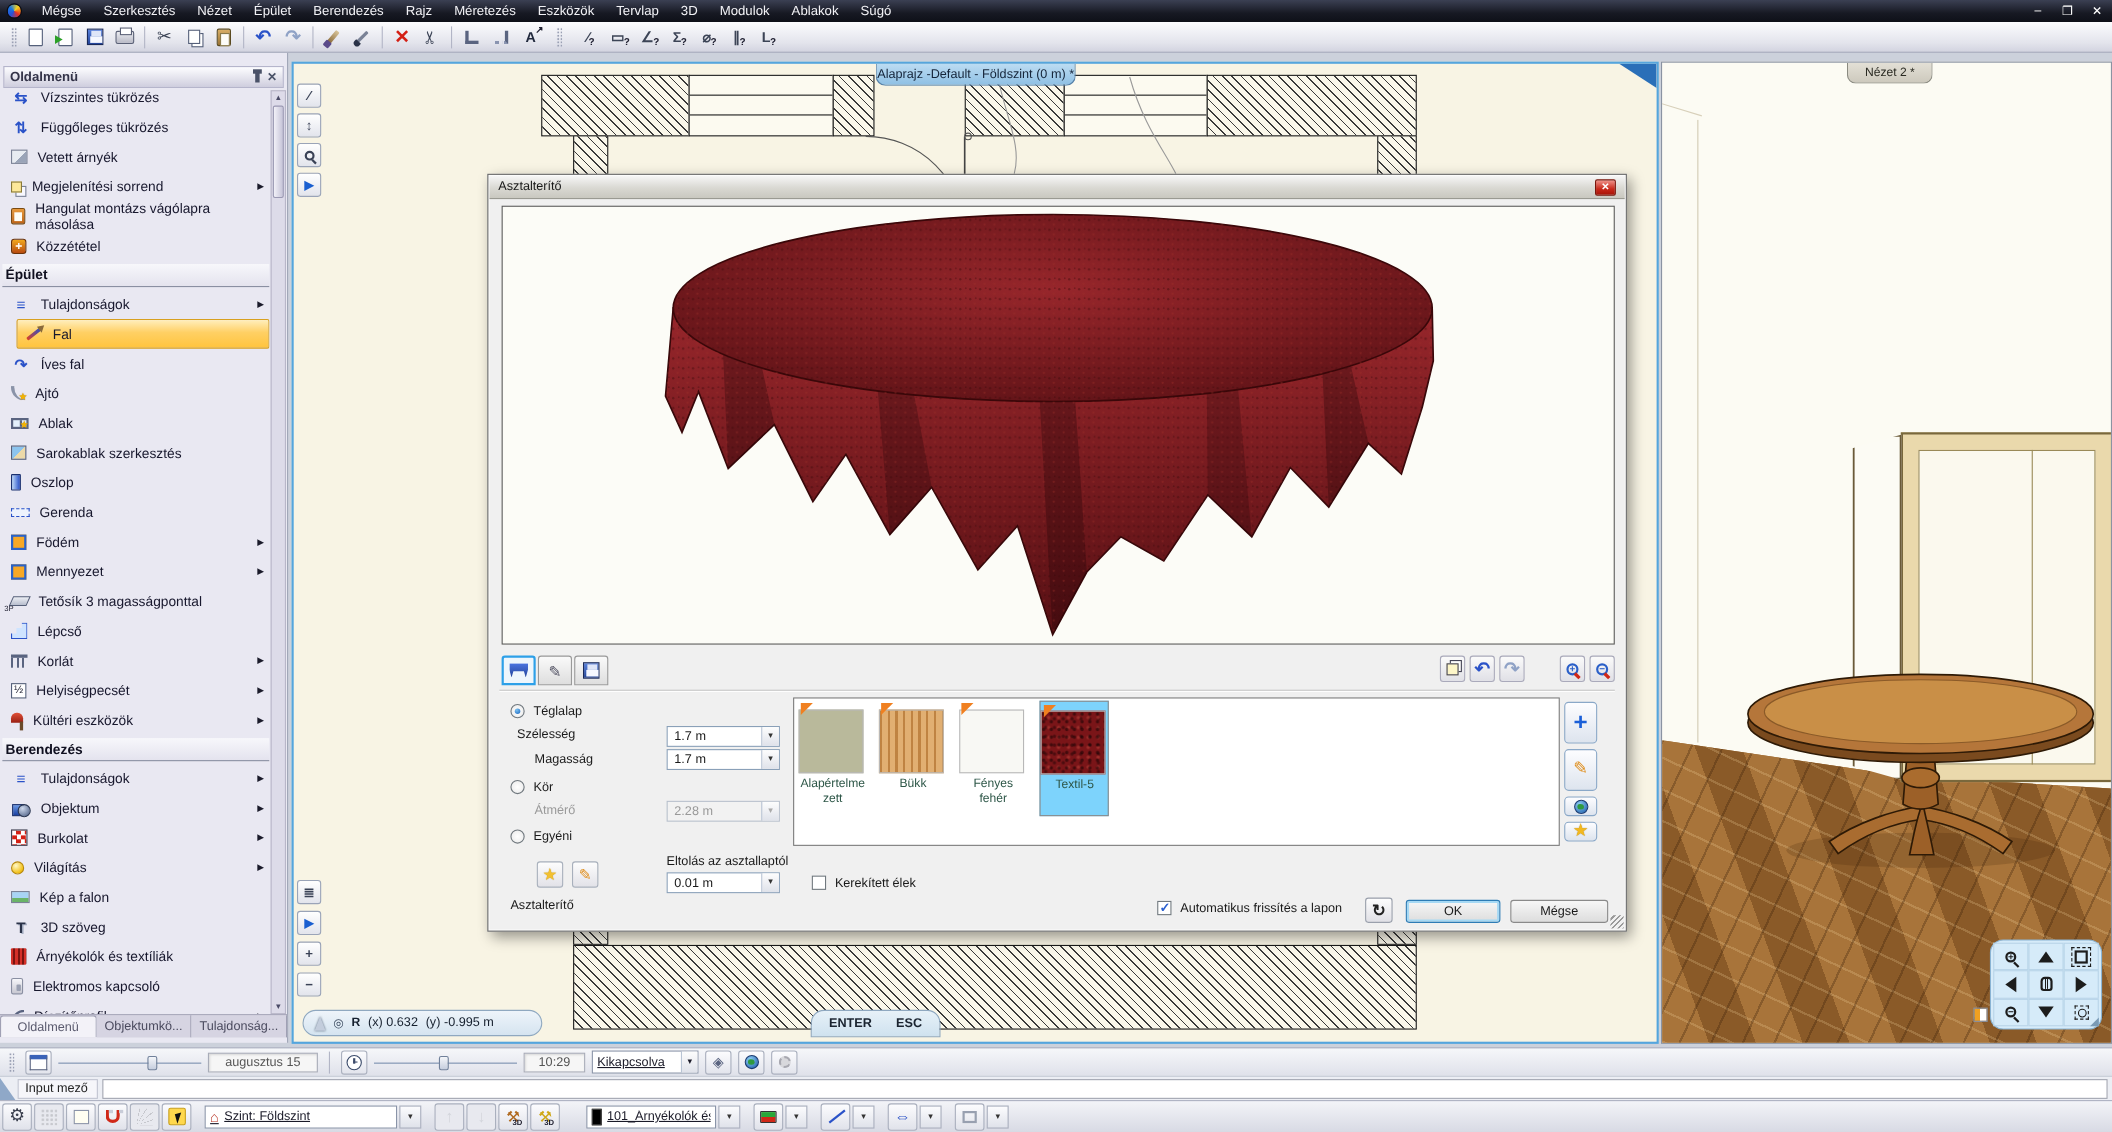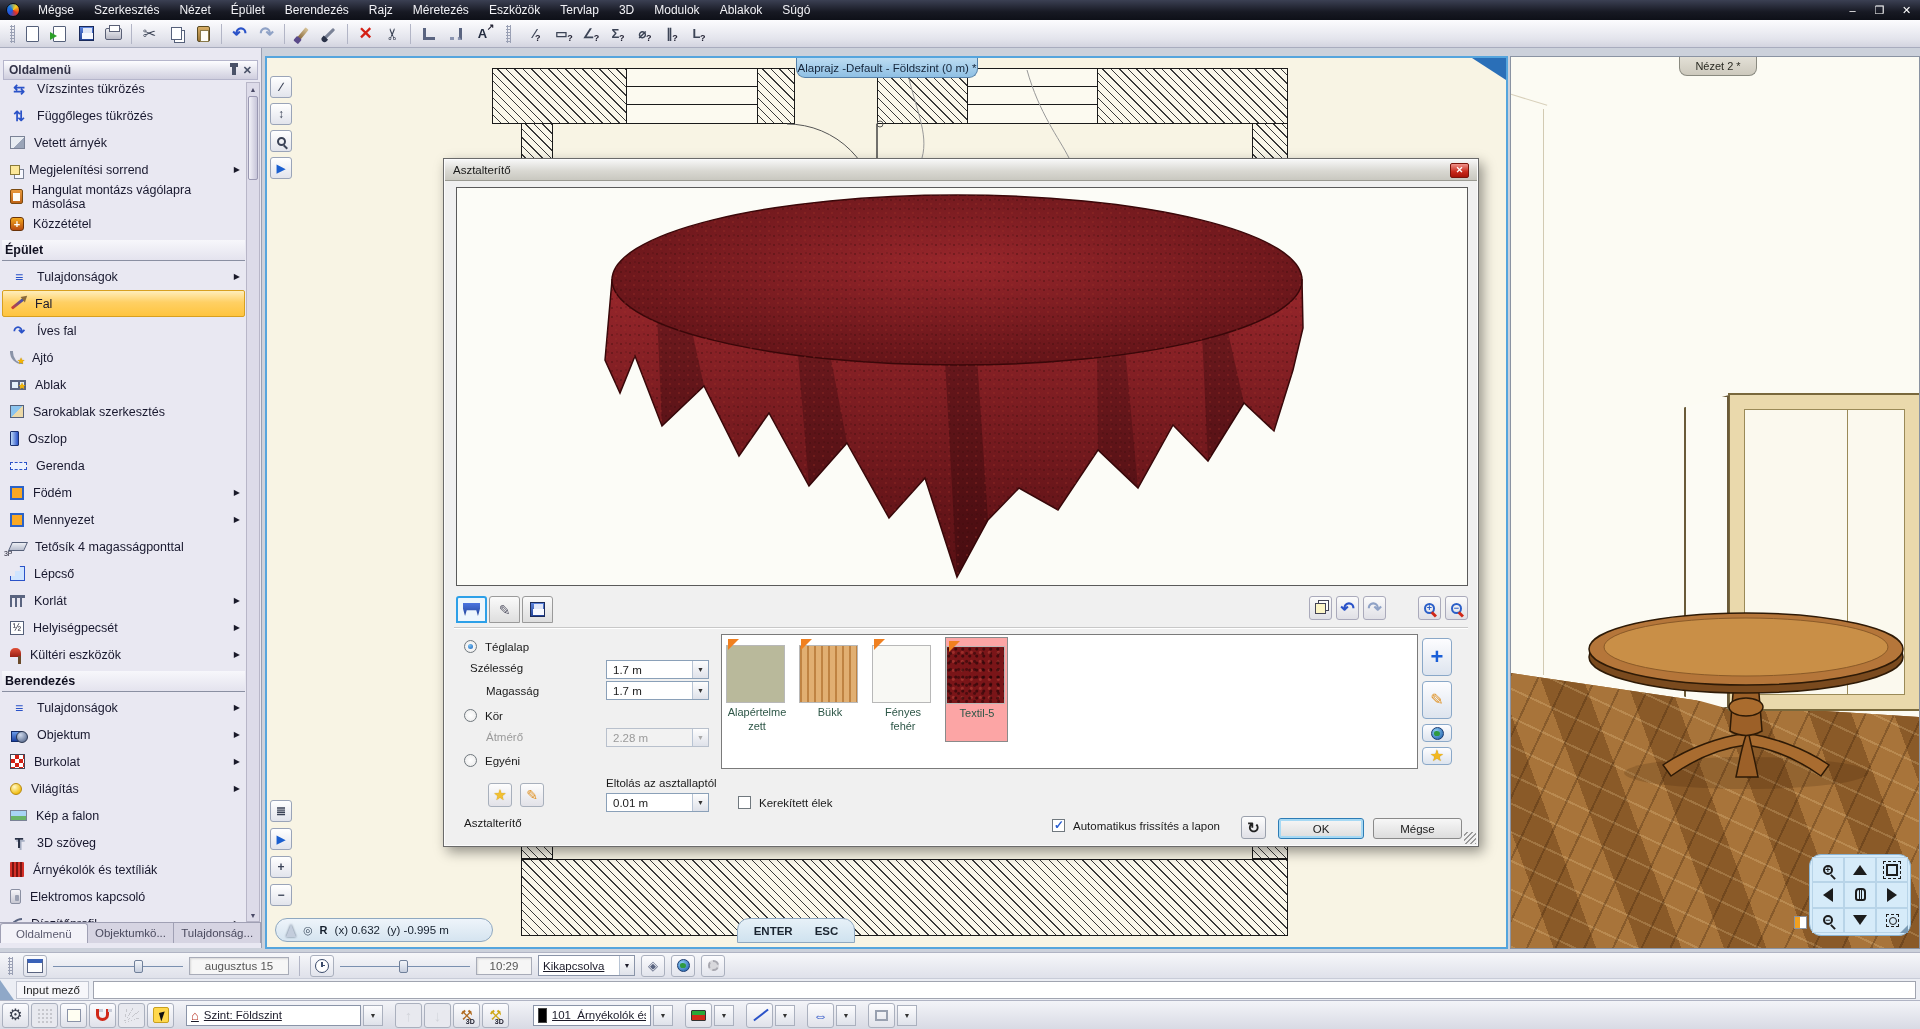--- a/index.html
+++ b/index.html
@@ -57,21 +57,21 @@
   .sidebar { position:absolute; left:0; top:48px; width:262px; height:900px; background:#e9e8f2; border-right:1px solid #9aa0b2; z-index:10;}
   .sb-header { position:absolute; left:3px; right:3px; top:12px; height:20px;
     background:linear-gradient(#fdfdff,#cfcede); border:1px solid #b5b5cb; display:flex; align-items:center; padding:0 5px; font-weight:bold; color:#333348; font-size:12px;}
   .sb-hicons { margin-left:auto; display:flex; gap:7px; align-items:center;}
   .pin-icon { width:4px; height:9px; background:#4a5268; position:relative; }
   .pin-icon::before { content:""; position:absolute; top:-3px; left:-2px; width:8px; height:4px; background:#4a5268;}
   .sb-close { font-size:11px; color:#4a5268; font-weight:bold; }
   .sb-list { position:absolute; left:2px; right:16px; top:34px; bottom:26px; overflow:hidden; }
   .sb-inner { margin-top:-7px; }
   .sb-item { height:27px; display:flex; align-items:center; gap:9px; padding:0 4px 0 7px; font-size:12.5px; color:#18182e; border:1px solid transparent;}
-  .sb-item.selected { background:linear-gradient(#ffeebc,#ffd064 45%,#ffc43e); border:1px solid #d8a020; border-radius:2px;}
+  .sb-item.selected { background:linear-gradient(#ffeebc,#ffd064 45%,#ffc43e); border:1px solid #d8a020; border-radius:2px;margin-left:13px;}
   .sb-arrow { margin-left:auto; font-size:8px; color:#1a1a2a; }
   .sb-sec { height:21px; display:flex; align-items:center; font-weight:bold; font-size:12.5px; color:#101020;
     background:linear-gradient(#f7f7fb,#e4e3ee); border-bottom:1px solid #8a8fa2; padding-left:3px; margin:3px 0 2px 0;}
   .sb-scroll { position:absolute; right:1px; top:34px; bottom:26px; width:14px; background:#dddbe9; border:1px solid #b8b6c8;}
   .sb-scroll .sa { position:absolute; left:0; width:12px; height:12px; font-size:7px; color:#4a4a66; display:flex; align-items:center; justify-content:center;}
   .sb-thumb { position:absolute; left:1px; top:13px; width:10px; height:84px; background:linear-gradient(90deg,#f2f1f8,#c6c4d8); border:1px solid #9a98b2; border-radius:2px;}
   .sb-tabs { position:absolute; left:0; right:0; top:874px; height:21px; display:flex; background:#d6d4e2; border-top:1px solid #a0a0b4;}
   .sb-tab { flex:1; display:flex; align-items:center; justify-content:center; font-size:11.5px; color:#4a4a5e;
     border-right:1px solid #a0a0b4; white-space:nowrap; overflow:hidden; background:#d6d4e2;}
   .sb-tab.active { background:#f3f2f8; color:#5a5a6e; border-radius:3px 3px 0 0; border:1px solid #a0a0b4; border-bottom:none; }
@@ -216,21 +216,21 @@
   .combo .dd { position:absolute; right:0; top:0; bottom:0; width:16px; background:linear-gradient(#fdfdfd,#dfe2ea); border-left:1px solid #b8c4d4;
     display:flex; align-items:center; justify-content:center; font-size:7px; color:#333;}
   .combo.disabled { background:#f2f2f2; color:#9a9a9a; border-color:#b8c0cc;}
   .combo.disabled .dd { color:#aaa; }
   .small-btn { width:24px; height:24px; background:linear-gradient(#fdfdfd,#e2e2e8); border:1px solid #a8b0bc; border-radius:3px; display:flex; align-items:center; justify-content:center;}
   .ic-favorite-small { color:#f2c030; font-size:15px; text-shadow:0 0 1px #b8860b;}
   .ic-edit-small { color:#e09020; font-size:14px;}
 
   .matbox { position:absolute; left:277px; top:475px; width:697px; height:135px; background:#fff; border:1px solid #7a7a7a; display:flex; padding:2px 0 0 4px; gap:10px;}
   .mat { width:63px; display:flex; flex-direction:column; align-items:flex-start; position:relative; padding-top:8px;}
-  .mat.selected { background:#fca5a5; border:1px solid #8a8a8a; height:105px;}
+  .mat.selected { background:#7dd3fc; border:1px solid #8a8a8a; height:105px;}
   .mat-img { width:59px; height:58px; background:var(--mc); border:1px solid #b8b8b8; position:relative;}
   .kind-wood { background-image:repeating-linear-gradient(90deg, rgba(120,60,10,.25) 0 2px, rgba(255,235,200,.25) 2px 7px);}
   .kind-textile { background-image:
       radial-gradient(circle at 25% 30%, rgba(20,2,3,.55) 1px, transparent 2px),
       radial-gradient(circle at 70% 60%, rgba(190,70,60,.5) 1px, transparent 2px),
       radial-gradient(circle at 45% 80%, rgba(30,4,5,.5) 1px, transparent 2px);
     background-size:7px 7px, 9px 9px, 8px 8px;}
   .mat-flag { position:absolute; left:2px; top:2px; width:0; height:0; border-top:11px solid #f08020; border-right:11px solid transparent; z-index:2;}
   .mat.selected .mat-flag { left:3px; top:3px; }
   .mat-label { margin-top:3px; font-size:11px; color:#2e5748; text-align:center; line-height:1.25; width:62px; word-wrap:break-word;}
@@ -493,21 +493,21 @@
     <span>Födém</span>
     <span class="sb-arrow">▶</span>
   </div>
         <div class="sb-item">
     <span class="si si-ceiling"></span>
     <span>Mennyezet</span>
     <span class="sb-arrow">▶</span>
   </div>
         <div class="sb-item">
     <span class="si si-roof-plane"></span>
-    <span>Tetősík 4 magasságponttal</span>
+    <span>Tetősík 3 magasságponttal</span>
 
   </div>
         <div class="sb-item">
     <span class="si si-stairs"></span>
     <span>Lépcső</span>
 
   </div>
         <div class="sb-item">
     <span class="si si-railing"></span>
     <span>Korlát</span>

